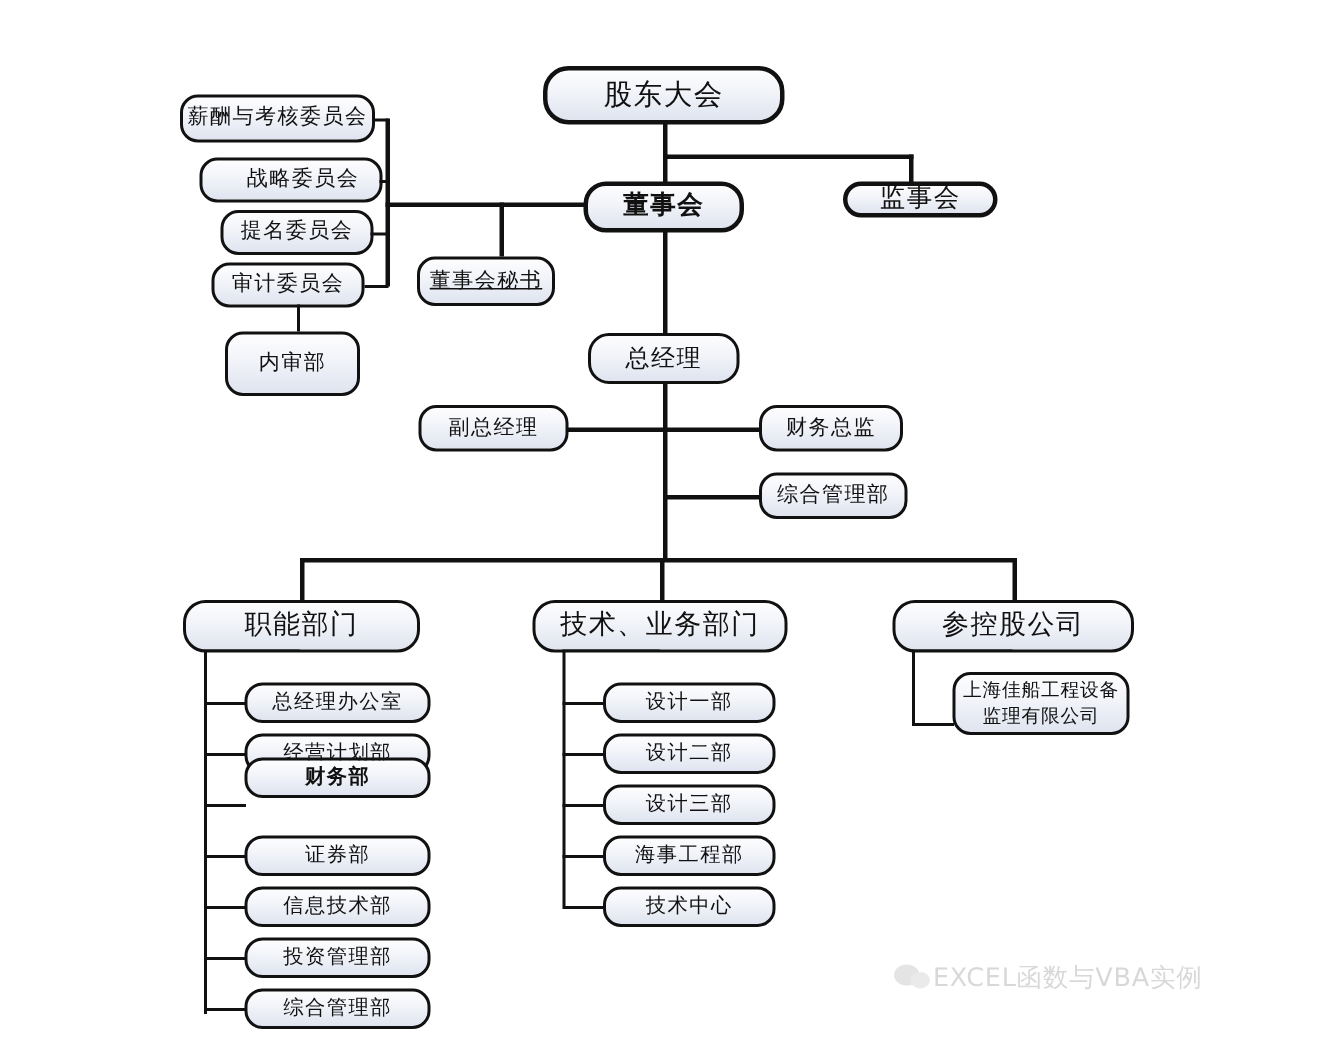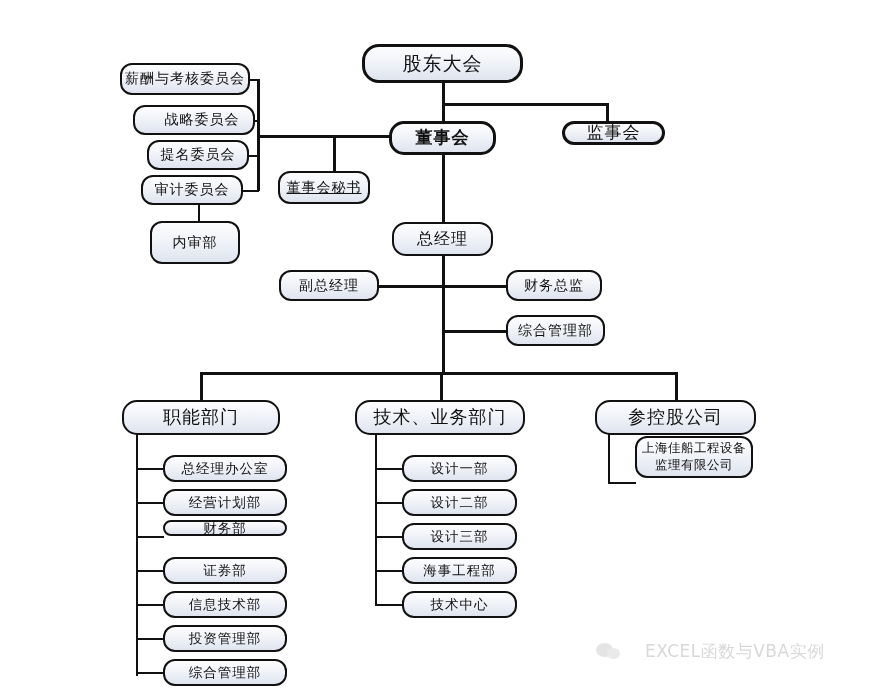--- a/index.html
+++ b/index.html
@@ -80,21 +80,21 @@
     letter-spacing: 0.5px;
   }
 
   
   #watermark {
     position: absolute;
     left: 596px;
     top: 640px;
     display: flex;
     align-items: center;
-    gap: 23px;
+    gap: 0;
     opacity: 0.55;
   }
   #watermark .wm-text {
     font-size: 17px;
     color: #b9b9b9;
     letter-spacing: 0.5px;
     white-space: nowrap;
   }
   #watermark .wm-logo {
     width: 26px;
@@ -191,33 +191,33 @@
   <div class="node lvl-small" style="left:147px; top:140px; width:102px; height:30px;">提名委员会</div>
   <div class="node lvl-small" style="left:141px; top:175px; width:102px; height:30px;">审计委员会</div>
   <div class="node lvl-small" style="left:150px; top:221px; width:90px; height:43px;">内审部</div>
 
   <div class="node lvl-div" style="left:122px; top:400px; width:158px; height:35px;">职能部门</div>
   <div class="node lvl-div" style="left:355px; top:400px; width:170px; height:35px;">技术、业务部门</div>
   <div class="node lvl-div" style="left:595px; top:400px; width:161px; height:35px;">参控股公司</div>
 
   <div class="node lvl-leaf" style="left:163px; top:455px; width:124px; height:27px;">总经理办公室</div>
   <div class="node lvl-leaf" style="left:163px; top:489px; width:124px; height:27px;">经营计划部</div>
-  <div class="node lvl-leaf" style="left:163px; top:520px; width:124px; height:16px;">财务部</div>
+  <div class="node lvl-leaf" style="left:163px; top:505px; width:124px; height:27px;font-weight:bold;">财务部</div>
   <div class="node lvl-leaf" style="left:163px; top:557px; width:124px; height:27px;">证券部</div>
   <div class="node lvl-leaf" style="left:163px; top:591px; width:124px; height:27px;">信息技术部</div>
   <div class="node lvl-leaf" style="left:163px; top:625px; width:124px; height:27px;">投资管理部</div>
   <div class="node lvl-leaf" style="left:402px; top:455px; width:115px; height:27px;">设计一部</div>
 
   <div class="node lvl-leaf" style="left:163px; top:659px; width:124px; height:27px;">综合管理部</div>
   <div class="node lvl-leaf" style="left:402px; top:489px; width:115px; height:27px;">设计二部</div>
   <div class="node lvl-leaf" style="left:402px; top:523px; width:115px; height:27px;">设计三部</div>
   <div class="node lvl-leaf" style="left:402px; top:557px; width:115px; height:27px;">海事工程部</div>
   <div class="node lvl-leaf" style="left:402px; top:591px; width:115px; height:27px;">技术中心</div>
 
-  <div class="node lvl-leaf two-line" style="left:635px; top:436px; width:118px; height:42px;">上海佳船工程设备
+  <div class="node lvl-leaf two-line" style="left:635px; top:448px; width:118px; height:42px;">上海佳船工程设备
 监理有限公司</div>
 
   <div id="watermark">
     <span class="wm-logo">
       <span class="bubble b1"></span>
       <span class="bubble b2"></span>
     </span>
     <span class="wm-text">EXCEL函数与VBA实例</span>
   </div>
 

